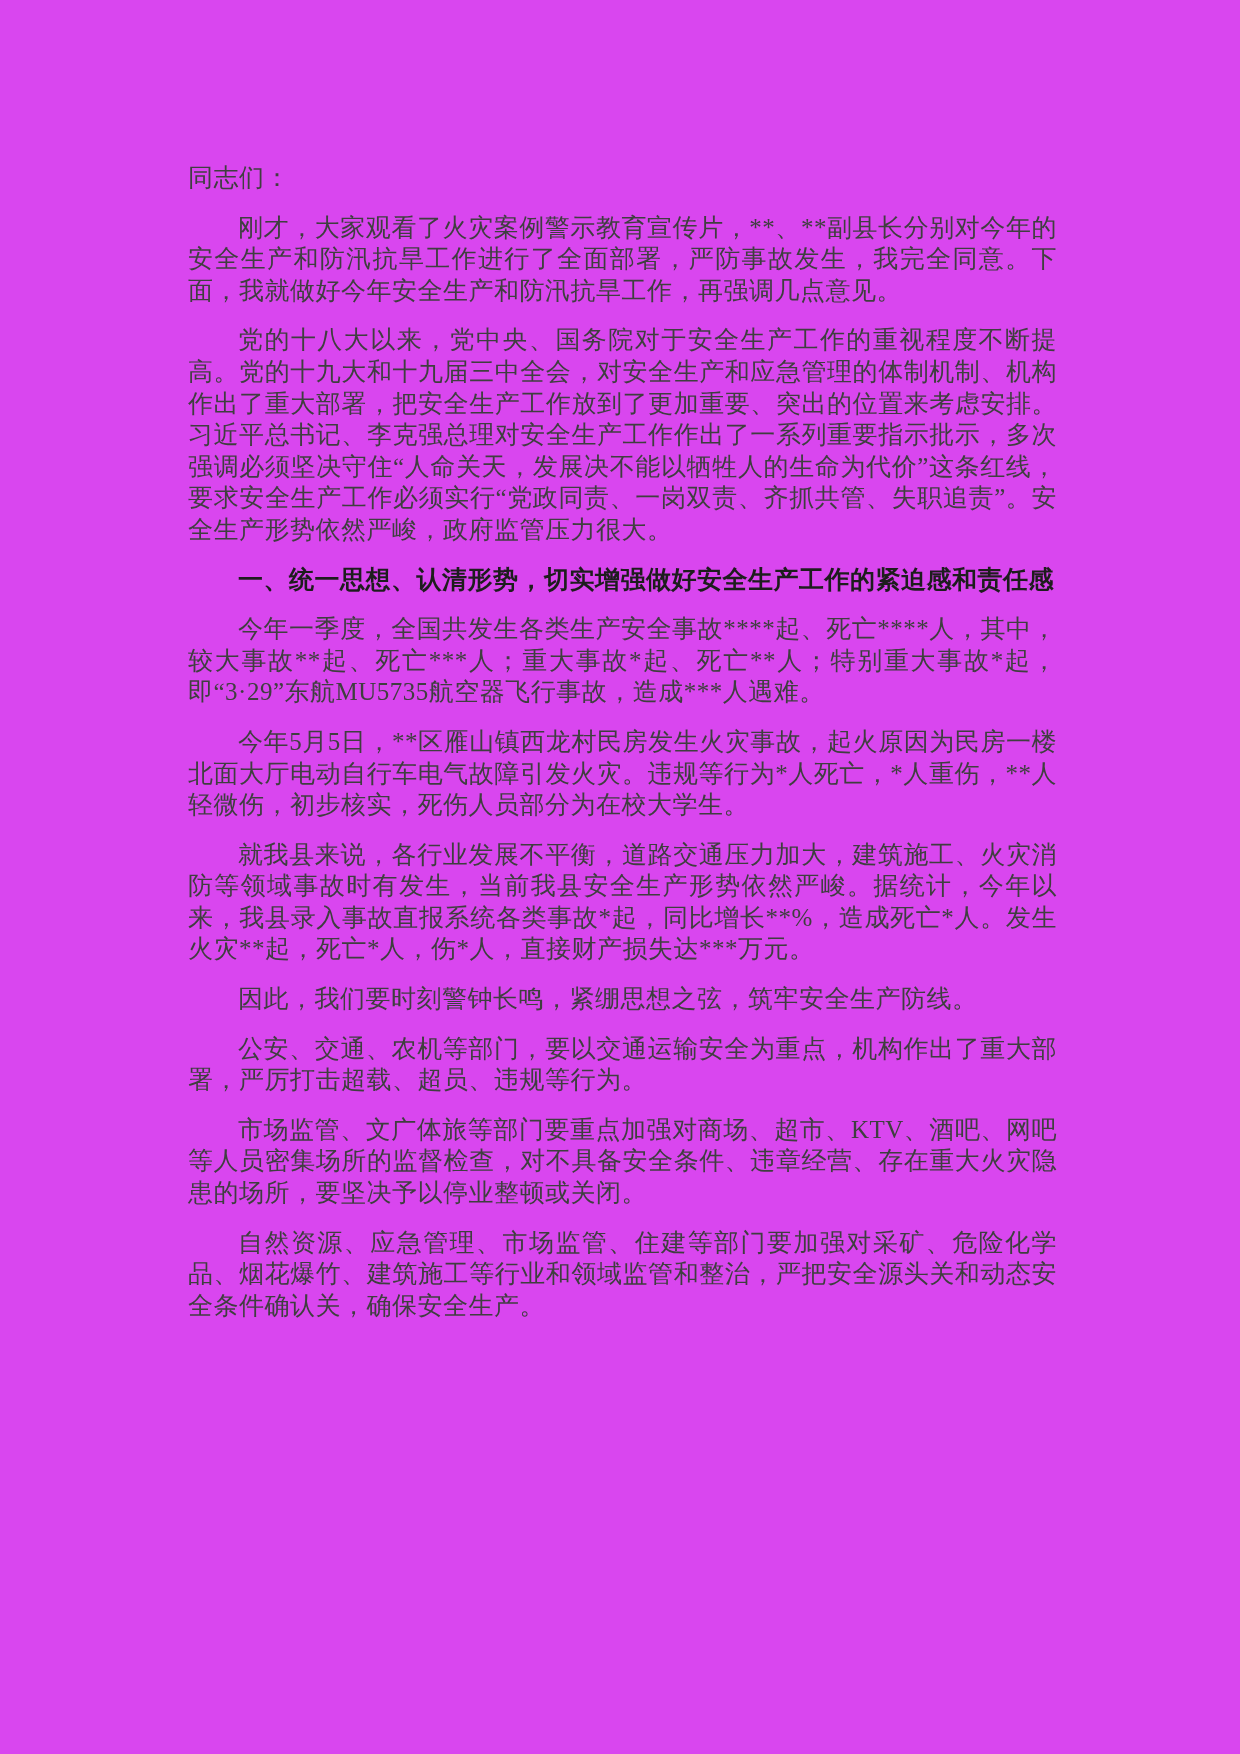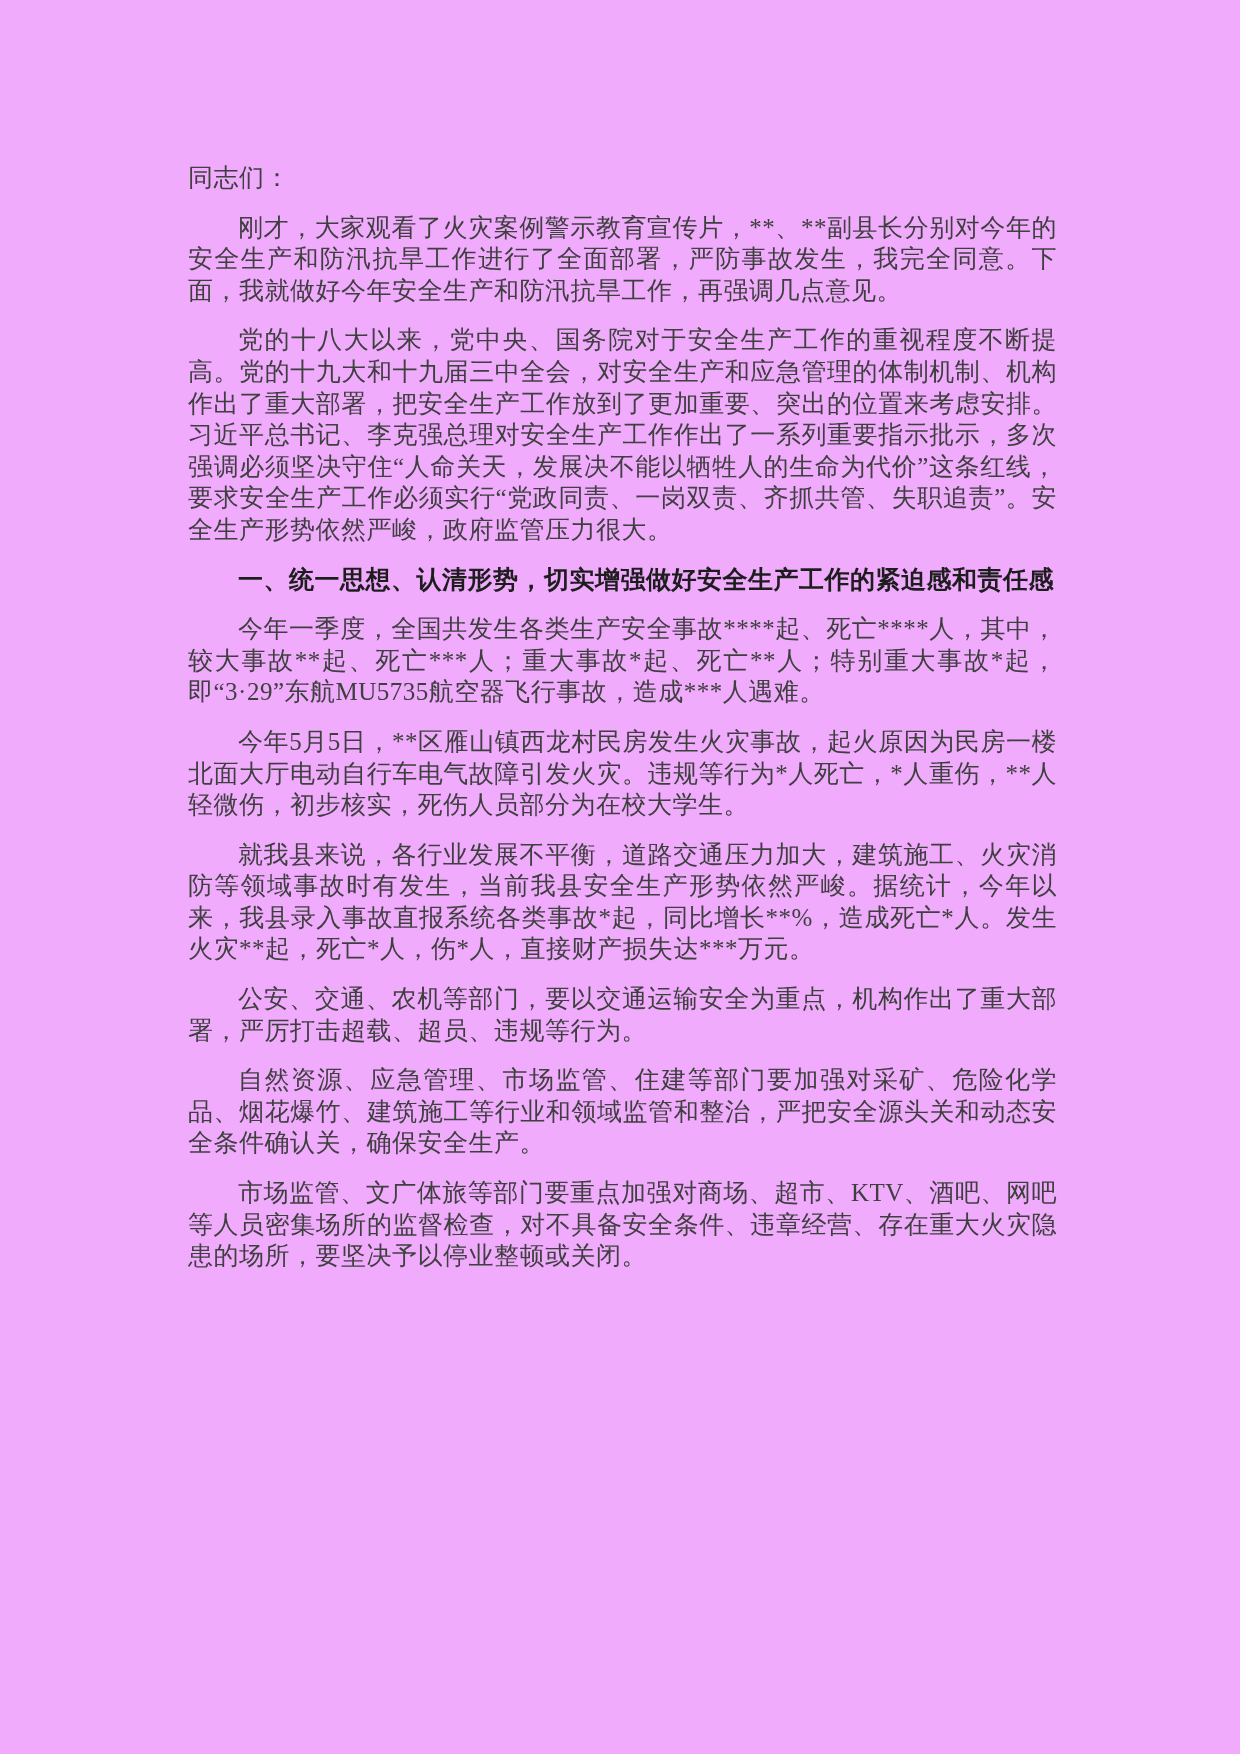--- a/index.html
+++ b/index.html
@@ -11,21 +11,21 @@
     width: 1240px;
     height: 1754px;
     position: relative;
     font-family: "Liberation Serif", "DejaVu Serif", serif;
   }
   .page {
     box-sizing: border-box;
     width: 1240px;
     height: 1754px;
     padding: 162px 183px 12px 188px;
-    background: #f0abfc;
+    background: #d946ef;
   }
   .doc-block {
     margin: 0 0 18px 0;
     font-size: 25px;
     line-height: 31.6px;
     text-align: justify;
     text-indent: 2em;
     color: #3f3f3f;
     font-weight: normal;
     letter-spacing: 0.5px;
@@ -43,16 +43,17 @@
 <body>
 
 <div class="page">
   <p class="doc-block salutation">同志们：</p>
   <p class="doc-block">刚才，大家观看了火灾案例警示教育宣传片，**、**副县长分别对今年的安全生产和防汛抗旱工作进行了全面部署，严防事故发生，我完全同意。下面，我就做好今年安全生产和防汛抗旱工作，再强调几点意见。</p>
   <p class="doc-block">党的十八大以来，党中央、国务院对于安全生产工作的重视程度不断提高。党的十九大和十九届三中全会，对安全生产和应急管理的体制机制、机构作出了重大部署，把安全生产工作放到了更加重要、突出的位置来考虑安排。习近平总书记、李克强总理对安全生产工作作出了一系列重要指示批示，多次强调必须坚决守住“人命关天，发展决不能以牺牲人的生命为代价”这条红线，要求安全生产工作必须实行“党政同责、一岗双责、齐抓共管、失职追责”。安全生产形势依然严峻，政府监管压力很大。</p>
   <p class="doc-block heading">一、统一思想、认清形势，切实增强做好安全生产工作的紧迫感和责任感</p>
   <p class="doc-block">今年一季度，全国共发生各类生产安全事故****起、死亡****人，其中，较大事故**起、死亡***人；重大事故*起、死亡**人；特别重大事故*起，即“3·29”东航MU5735航空器飞行事故，造成***人遇难。</p>
   <p class="doc-block">今年5月5日，**区雁山镇西龙村民房发生火灾事故，起火原因为民房一楼北面大厅电动自行车电气故障引发火灾。违规等行为*人死亡，*人重伤，**人轻微伤，初步核实，死伤人员部分为在校大学生。</p>
   <p class="doc-block">就我县来说，各行业发展不平衡，道路交通压力加大，建筑施工、火灾消防等领域事故时有发生，当前我县安全生产形势依然严峻。据统计，今年以来，我县录入事故直报系统各类事故*起，同比增长**%，造成死亡*人。发生火灾**起，死亡*人，伤*人，直接财产损失达***万元。</p>
+  <p class="doc-block">因此，我们要时刻警钟长鸣，紧绷思想之弦，筑牢安全生产防线。</p>
   <p class="doc-block">公安、交通、农机等部门，要以交通运输安全为重点，机构作出了重大部署，严厉打击超载、超员、违规等行为。</p>
+  <p class="doc-block">市场监管、文广体旅等部门要重点加强对商场、超市、KTV、酒吧、网吧等人员密集场所的监督检查，对不具备安全条件、违章经营、存在重大火灾隐患的场所，要坚决予以停业整顿或关闭。</p>
   <p class="doc-block">自然资源、应急管理、市场监管、住建等部门要加强对采矿、危险化学品、烟花爆竹、建筑施工等行业和领域监管和整治，严把安全源头关和动态安全条件确认关，确保安全生产。</p>
-  <p class="doc-block">市场监管、文广体旅等部门要重点加强对商场、超市、KTV、酒吧、网吧等人员密集场所的监督检查，对不具备安全条件、违章经营、存在重大火灾隐患的场所，要坚决予以停业整顿或关闭。</p>
 </div>
 
 </body></html>

